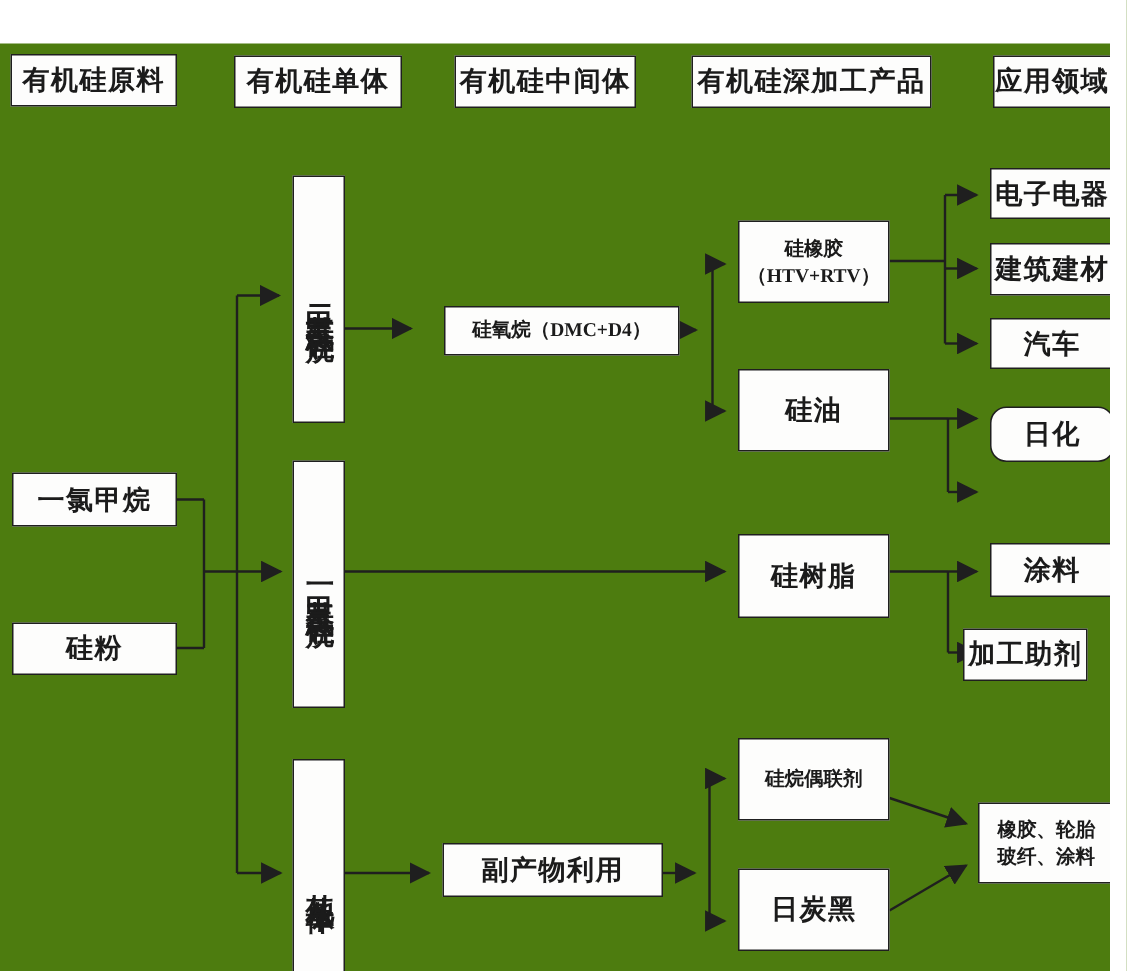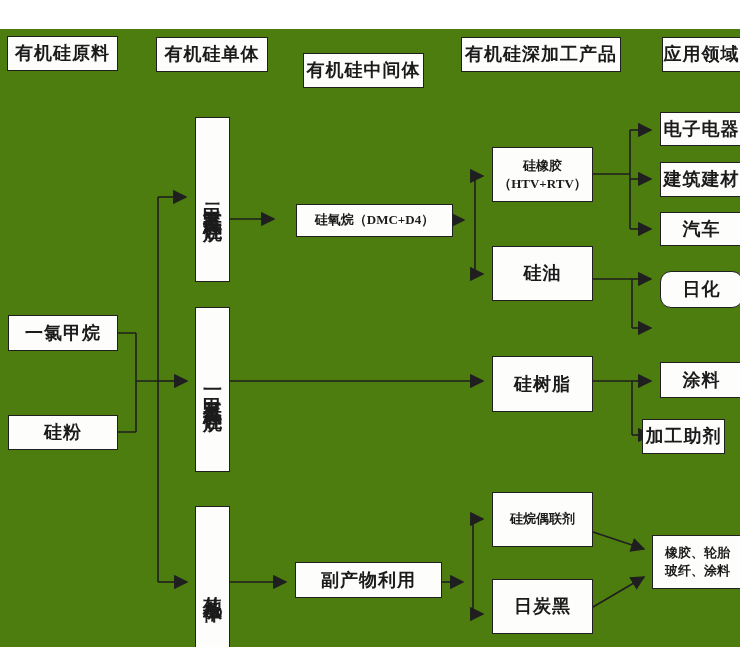--- a/index.html
+++ b/index.html
@@ -77,21 +77,21 @@
     <path d="M230,553 H286" marker-end="url(#arr)"></path>
     <path d="M442,553 H463" marker-end="url(#arr)"></path>
     <path d="M473,490 H483" marker-end="url(#arr)"></path>
     <path d="M473,585 H483" marker-end="url(#arr)"></path>
     <path d="M593,503 L644,520" marker-end="url(#arr)"></path>
     <path d="M593,578 L644,548" marker-end="url(#arr)"></path>
   </svg>
 
   <div class="box hdr" style="left:7px;top:7px;width:111px;height:35px;">有机硅原料</div>
   <div class="box hdr" style="left:156px;top:8px;width:112px;height:35px;">有机硅单体</div>
-  <div class="box hdr" style="left:303px;top:24px;width:121px;height:35px;">有机硅中间体</div>
+  <div class="box hdr" style="left:303px;top:8px;width:121px;height:35px;">有机硅中间体</div>
   <div class="box hdr" style="left:461px;top:8px;width:160px;height:35px;">有机硅深加工产品</div>
   <div class="box hdr" style="left:662px;top:8px;width:79px;height:35px;">应用领域</div>
 
   <div class="box" style="left:8px;top:286px;width:110px;height:36px;">一氯甲烷</div>
   <div class="box" style="left:8px;top:386px;width:110px;height:35px;">硅粉</div>
 
   <div class="box vert" style="left:195px;top:88px;width:35px;height:165px;">二甲基二氯硅烷</div>
   <div class="box vert" style="left:195px;top:278px;width:35px;height:165px;">一甲基三氯硅烷</div>
   <div class="box vert" style="left:195px;top:477px;width:35px;height:160px;">其他单体</div>
 

